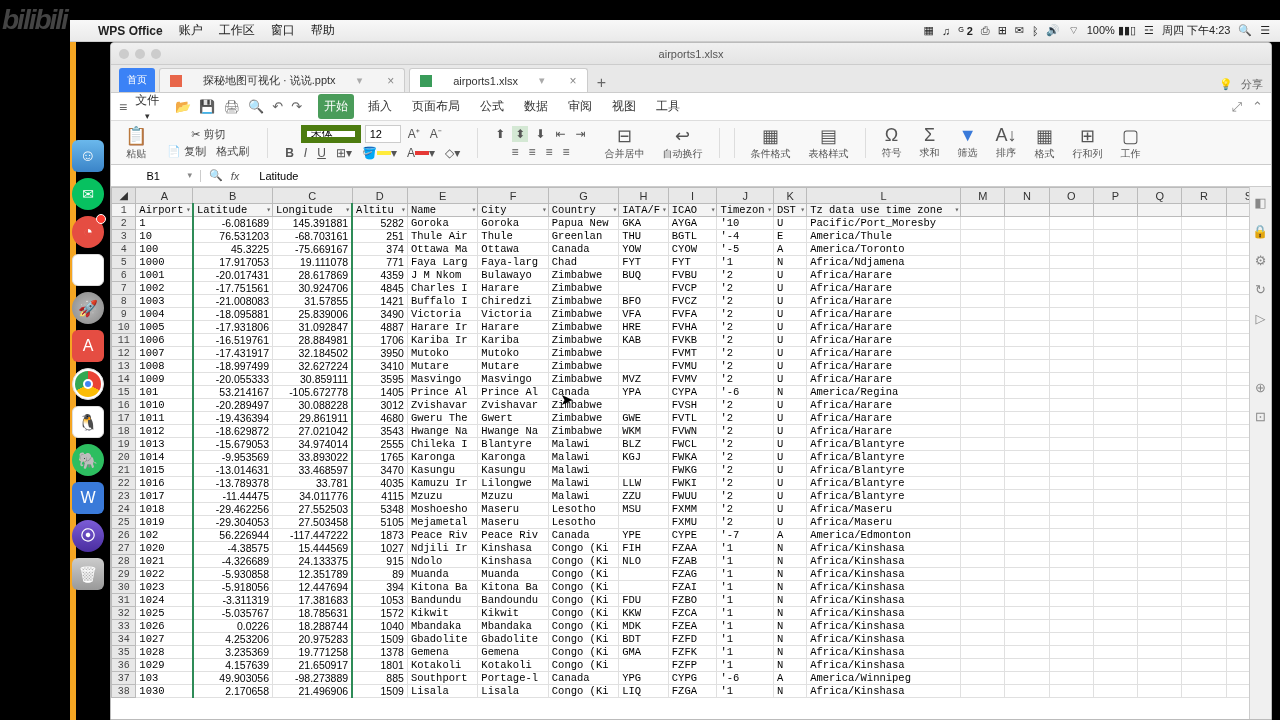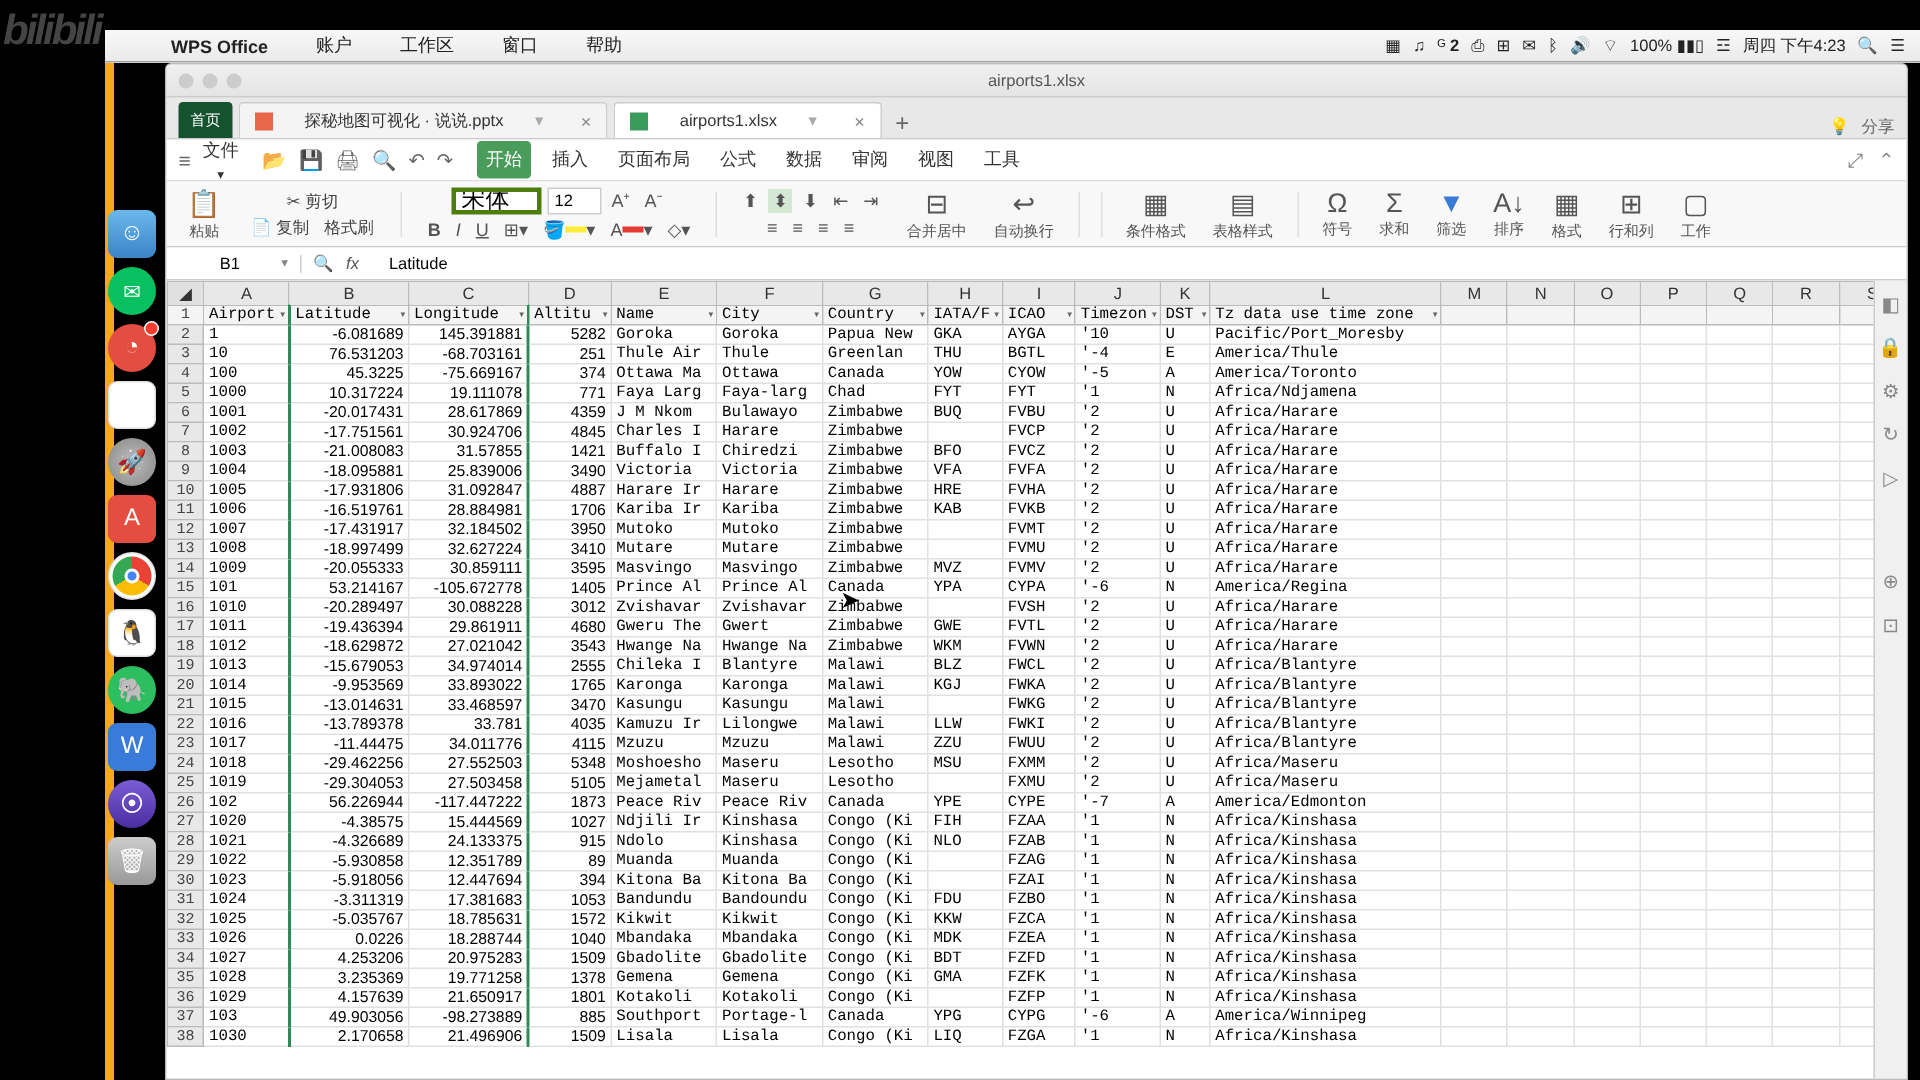--- a/index.html
+++ b/index.html
@@ -15,21 +15,21 @@
   
   .bili {
     position: absolute; top: 4px; left: 2px; color: #444; font-size: 28px;
     font-weight: bold; letter-spacing: -2px; z-index: 1; font-style: italic;
   }
   
   .menubar {
     position: absolute; top: 20px; left: 70px; right: 0; height: 22px;
     background: linear-gradient(#f8f8f8,#eaeaea);
     display: flex; align-items: center; padding: 0 10px;
-    font-size: 12px; color: #222; border-bottom: 1px solid #ccc; gap: 16px;
+    font-size: 12px; color: #222; border-bottom: 1px solid #ccc;
   }
   .menubar .apple { font-size: 14px; margin-right: 10px; }
   .menubar .menu-item { margin: 0 8px; }
   .menubar .right { margin-left: auto; display: flex; align-items: center; gap: 8px; }
   .menubar .right span { font-size: 11px; }
 
   
   .dock {
     position: absolute; left: 70px; top: 140px; width: 36px;
     display: flex; flex-direction: column; gap: 6px; align-items: center;
@@ -69,21 +69,21 @@
     font-size: 11px; color: #555; position: relative; border-bottom:1px solid #ccc;
   }
   .traffic { position: absolute; left: 8px; display: flex; gap: 6px; }
   .traffic span { width: 10px; height: 10px; border-radius: 50%; background:#ccc;}
   
   
   .tabs {
     height: 28px; display: flex; align-items: flex-end; background: #e8e8e8;
     padding: 0 8px; gap: 4px; border-bottom: 1px solid #ccc;
   }
-  .hometab { width:36px;height:24px;background:#14532d;border-radius:3px 3px 0 0;display:flex;align-items:center;justify-content:center;color:#fff;font-size:10px;}
+  .hometab { width:36px;height:24px;background:#3b82f6;border-radius:3px 3px 0 0;display:flex;align-items:center;justify-content:center;color:#fff;font-size:10px;}
   .tab {
     height: 24px; padding: 0 10px; display: flex; align-items: center; gap: 21px;
     background: #f4f4f4; border: 1px solid #ccc; border-bottom: none;
     border-radius: 3px 3px 0 0; font-size: 11px; color: #333;
   }
   .tab.active { background: #fff; }
   .tab-icon { width: 12px; height: 12px; }
   .tab-icon.ppt { background: #e8664a; }
   .tab-icon.xls { background: #3a9c5a; }
   .tab .x { color: #888; font-size: 12px; margin-left: 4px; }
@@ -106,21 +106,21 @@
 
   
   .ribbon2 {
     height: 44px; display: flex; align-items: center; background: #f8f8f8;
     border-bottom: 1px solid #ccc; padding: 0 8px; gap: 6px; font-size: 11px; color: #444;
   }
   .rgroup { display: flex; flex-direction: column; align-items: center; gap: 2px; padding: 0 4px;}
   .rgroup-h { display: flex; align-items: center; gap: 4px; padding: 0 4px;}
   .rico { font-size: 15px; color: #555; }
   .sep { width: 1px; height: 30px; background: #ddd; margin: 0 4px;}
-  .fontname { width: 60px; height:18px; border:3px solid #4d7c0f; font-size:16px; padding:0 4px; background:#fff;}
+  .fontname { width: 60px; height:18px; border:6px solid #4d7c0f; font-size:11px; padding:0 4px; background:#fff;}
   .fontsize { width: 36px; height:18px; border:1px solid #ccc; font-size:11px; padding:0 4px; background:#fff;}
   .btnrow { display:flex; gap:4px; }
   .tbtn { padding: 1px 3px; color:#555; font-size:12px;}
   .bold{font-weight:bold;} .ital{font-style:italic;} .under{text-decoration:underline;}
   .colordrop { display:flex;align-items:center;}
   .colordrop .sw{width:14px;height:4px;}
   .bigbtn { display:flex;flex-direction:column;align-items:center;font-size:10px;color:#555;padding:0 6px;}
   .bigbtn .rico{font-size:18px;}
   .funnel-active { color:#3a7ad9; }
 
@@ -491,21 +491,21 @@
             <td class="cN txt"></td>
             <td class="cO txt"></td>
             <td class="cP txt"></td>
             <td class="cQ txt"></td>
             <td class="cR txt"></td>
             <td class="cS txt"></td>
           </tr>
           <tr>
             <td class="rownum">5</td>
             <td class="cA txt">1000</td>
-            <td class="cB num selborder-left">10.317224</td>
+            <td class="cB num selborder-left">17.917053</td>
             <td class="cC num selborder-right">19.111078</td>
             <td class="cD num">771</td>
             <td class="cE txt">Faya Larg</td>
             <td class="cF txt">Faya-larg</td>
             <td class="cG txt">Chad</td>
             <td class="cH txt">FYT</td>
             <td class="cI txt">FYT</td>
             <td class="cJ txt">'1</td>
             <td class="cK txt">N</td>
             <td class="cL txt">Africa/Ndjamena</td>

